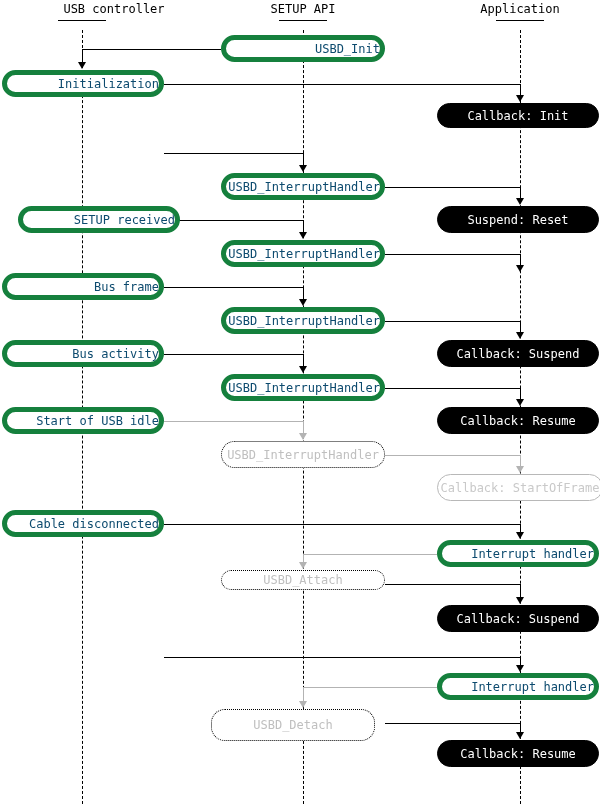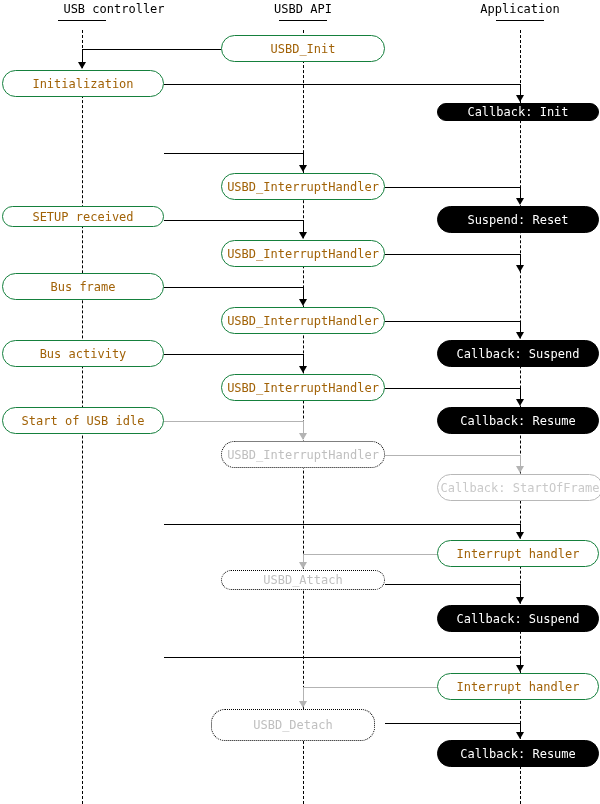--- a/index.html
+++ b/index.html
@@ -46,22 +46,23 @@
     justify-content:center;
     font-size:12px;
     line-height:12px;
     letter-spacing:0px;
     white-space:nowrap;
     border-radius:14px;
     overflow:hidden;
   }
   .node.white{
     background:#ffffff;
-    border:1px solid #15803d;
-    color:#a16207;
+    border:5px solid #15803d;
+    color:#0c4a6e;
+    justify-content:flex-end;
   }
   .node.black{
     background:#000000;
     border:1px solid #000000;
     color:#ffffff;
   }
   .node.ghost-dotted{
     background:#ffffff;
     border:1px dotted #000000;
     color:#bfbfbf;
@@ -188,37 +189,37 @@
       <div class="vline gray" style="left: 303px; top: 687px; height: 16px;"></div>
       <div class="arrowhead gray" style="left: 303px; top: 701px;"></div>
     </div>
     <div>
       <div class="hline" style="left: 385px; top: 723px; width: 135px;"></div>
       <div class="vline" style="left: 520px; top: 723px; height: 11px;"></div>
       <div class="arrowhead" style="left: 520px; top: 732px;"></div>
     </div>
     <div class="lane-label" style="left: 82px; top: 2px; margin-left: 32px;">USB controller</div>
     <div class="lane-underline" style="left: 82px; top: 20px; width: 48px;"></div>
-    <div class="lane-label" style="left: 303px; top: 2px;">USBD API</div>
+    <div class="lane-label" style="left: 303px; top: 2px;">SETUP API</div>
     <div class="lane-underline" style="left: 303px; top: 20px; width: 48px;"></div>
     <div class="lane-label" style="left: 520px; top: 2px;">Application</div>
     <div class="lane-underline" style="left: 520px; top: 20px; width: 48px;"></div>
     <div class="node white" style="left: 221px; top: 35px; width: 164px; height: 27px;">
       <span>USBD_Init</span>
     </div>
     <div class="node white" style="left: 2px; top: 70px; width: 162px; height: 27px;">
       <span>Initialization</span>
     </div>
-    <div class="node black" style="left: 437px; top: 103px; width: 162px; height: 18px;">
+    <div class="node black" style="left: 437px; top: 103px; width: 162px; height: 25px;">
       <span>Callback: Init</span>
     </div>
     <div class="node white" style="left: 221px; top: 173px; width: 164px; height: 27px;">
       <span>USBD_InterruptHandler</span>
     </div>
-    <div class="node white" style="left: 2px; top: 206px; width: 162px; height: 21px;">
+    <div class="node white" style="left: 18px; top: 206px; width: 162px; height: 27px;">
       <span>SETUP received</span>
     </div>
     <div class="node black" style="left: 437px; top: 206px; width: 162px; height: 27px;">
       <span>Suspend: Reset</span>
     </div>
     <div class="node white" style="left: 221px; top: 240px; width: 164px; height: 27px;">
       <span>USBD_InterruptHandler</span>
     </div>
     <div class="node white" style="left: 2px; top: 273px; width: 162px; height: 27px;">
       <span>Bus frame</span>
@@ -240,20 +241,23 @@
     </div>
     <div class="node black" style="left: 437px; top: 407px; width: 162px; height: 27px;">
       <span>Callback: Resume</span>
     </div>
     <div class="node ghost-dotted" style="left: 221px; top: 441px; width: 164px; height: 27px;">
       <span>USBD_InterruptHandler</span>
     </div>
     <div class="node ghost-solid" style="left: 437px; top: 474px; width: 166px; height: 27px;">
       <span>Callback: StartOfFrame</span>
     </div>
+    <div class="node white" style="left: 2px; top: 510px; width: 162px; height: 27px;">
+      <span>Cable disconnected</span>
+    </div>
     <div class="node white" style="left: 437px; top: 540px; width: 162px; height: 27px;">
       <span>Interrupt handler</span>
     </div>
     <div class="node ghost-dotted" style="left: 221px; top: 570px; width: 164px; height: 20px;">
       <span>USBD_Attach</span>
     </div>
     <div class="node black" style="left: 437px; top: 605px; width: 162px; height: 27px;">
       <span>Callback: Suspend</span>
     </div>
     <div class="node white" style="left: 437px; top: 673px; width: 162px; height: 27px;">

